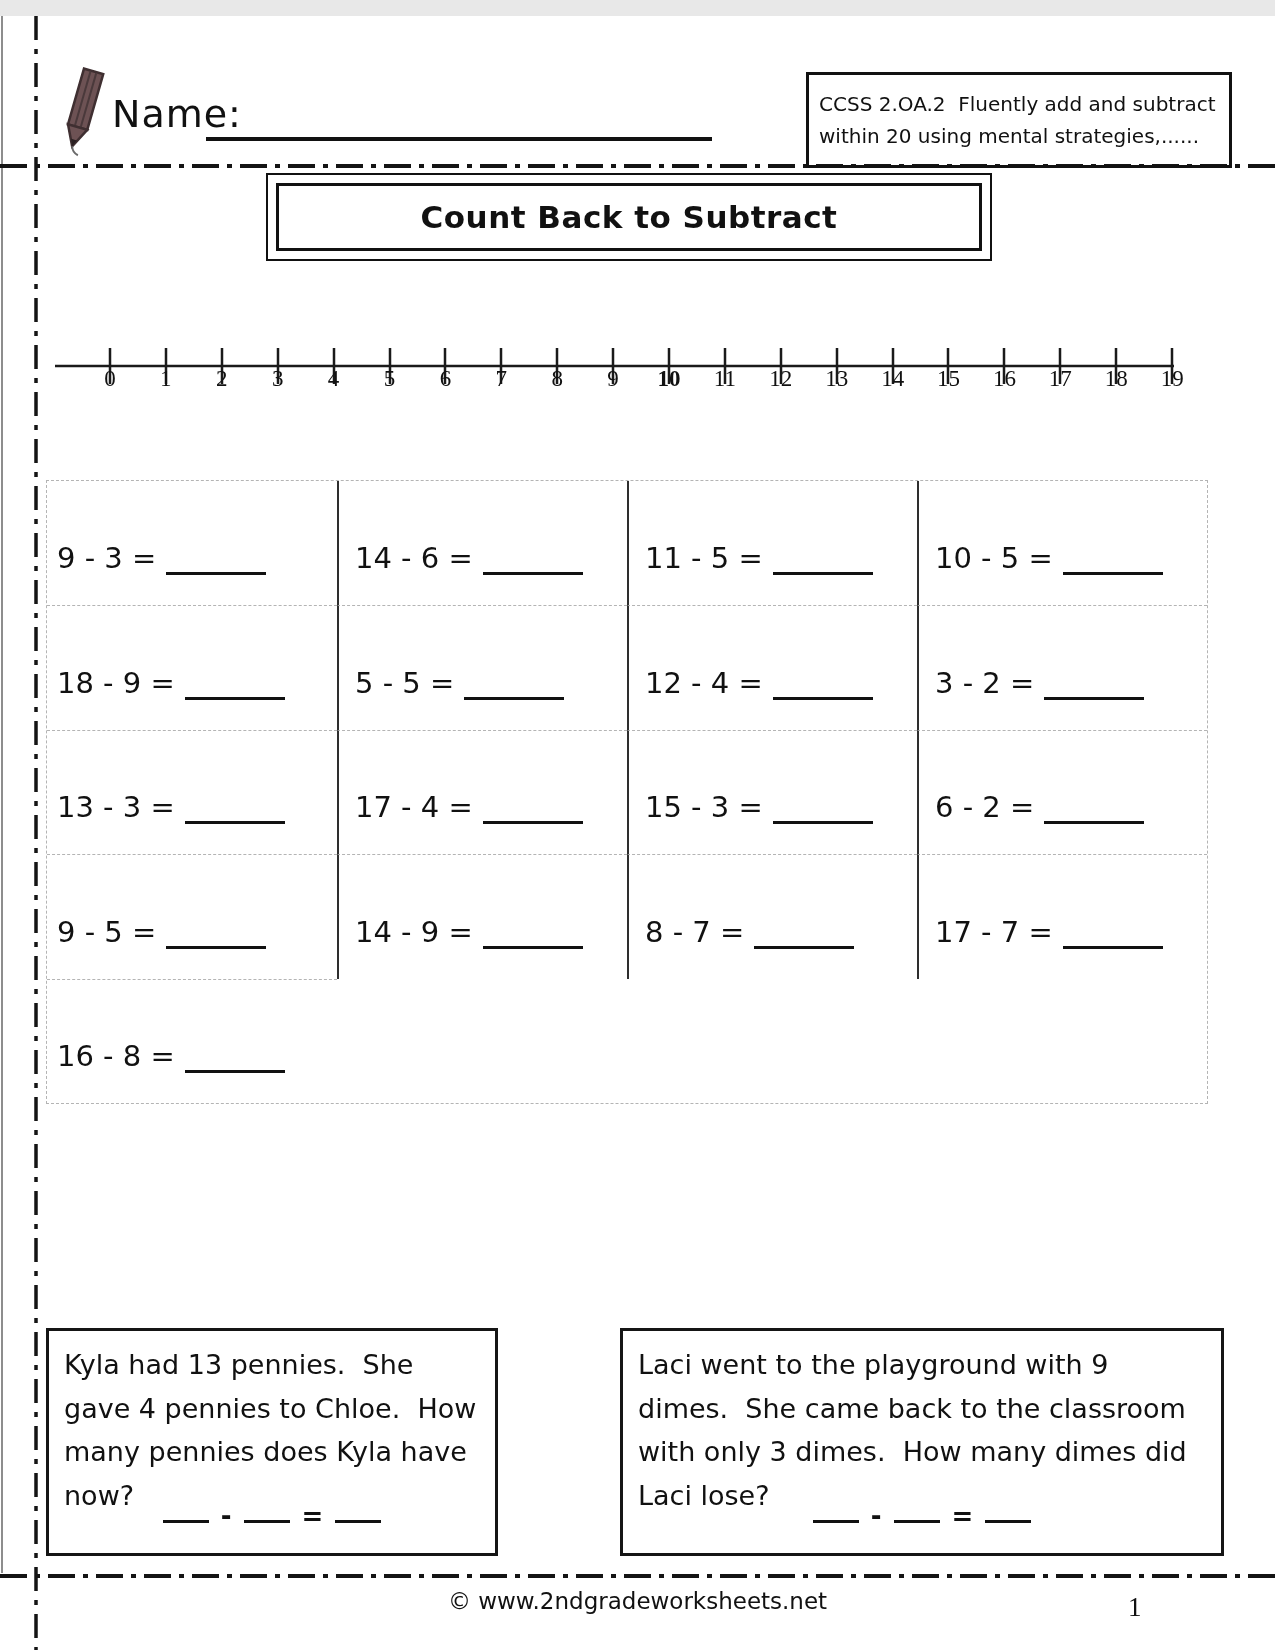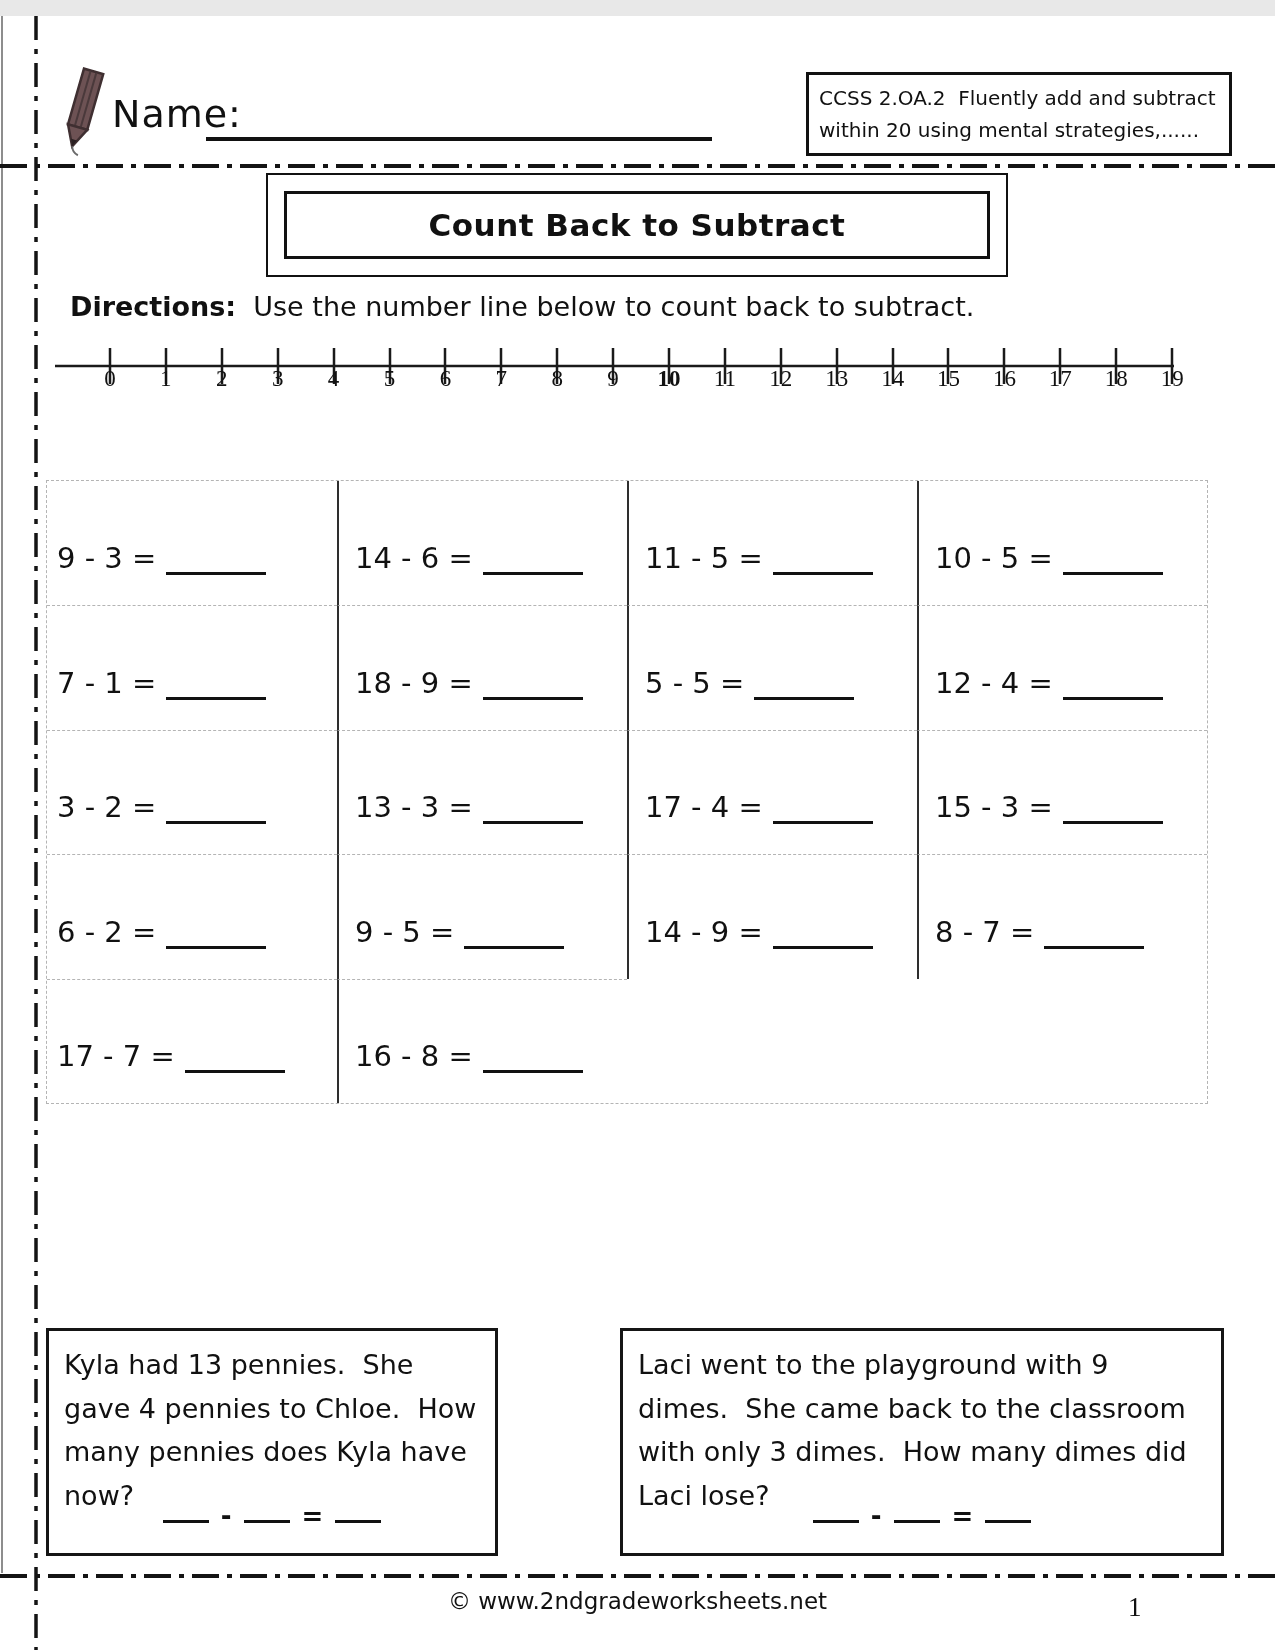--- a/index.html
+++ b/index.html
@@ -10,25 +10,25 @@
   }
   svg{display:block;}
   .border-art{position:absolute;left:0;top:0;pointer-events:none;}
 
   
   .pencil{position:absolute;left:56px;top:48px;}
   .name-label{position:absolute;left:112px;top:76px;font-size:38px;letter-spacing:1px;}
   .name-line{position:absolute;left:206px;top:121px;width:506px;border-top:4px solid #111;}
   .ccss-box{
     position:absolute;left:806px;top:56px;width:400px;
-    border:3px solid #111;padding:7px 10px;font-size:20px;line-height:1.6;white-space:pre-wrap;
-  }
-
-  
-  .title-outer{position:absolute;left:266px;top:157px;width:706px;border:2px solid #111;padding:16px;}
+    border:3px solid #111;padding:13px 10px;font-size:20px;line-height:1.6;white-space:pre-wrap;
+  }
+
+  
+  .title-outer{position:absolute;left:266px;top:157px;width:706px;border:2px solid #111;padding:8px;}
   .title-inner{border:3px solid #111;text-align:center;padding:13px 0;}
   .title-text{font-size:31px;font-weight:bold;letter-spacing:.5px;}
 
   
   .directions{position:absolute;left:70px;top:248px;font-size:27px;white-space:pre-wrap;}
   .directions .dlabel{font-weight:bold;}
 
   
   .numberline{position:absolute;left:40px;top:312px;width:1160px;}
   .nl-labels{display:flex;width:1118px;margin-left:42px;margin-top:-22px;}
@@ -102,21 +102,20 @@
 
   <div class="ccss-box" data-bind="header.ccss_note">CCSS 2.OA.2  Fluently add and subtract
 within 20 using mental strategies,......</div>
 
   <div class="title-outer">
     <div class="title-inner">
       <span class="title-text" data-bind="title">Count Back to Subtract</span>
     </div>
   </div>
 
-  <p class="directions"><span class="dlabel" data-bind="directions.label">Directions:</span><span data-bind="directions.text">  Use the number line below to count back to subtract.</span></p>
 
   <div class="numberline">
     <svg width="1160" height="60">
       <line x1="15" y1="38" x2="1134" y2="38" stroke="#1a1a1a" stroke-width="2.5"></line>
       <path stroke="#1a1a1a" stroke-width="2.5" fill="none" d="M70 20V56 M126 20V56 M182 20V56 M238 20V56 M294 20V56 M350 20V56 M405 20V56 M461 20V56 M517 20V56 M573 20V56 M629 20V56 M685 20V56 M741 20V56 M797 20V56 M853 20V56 M908 20V56 M964 20V56 M1020 20V56 M1076 20V56 M1132 20V56"></path>
     </svg>
     <div class="nl-labels">
       <span data-bind="number_line.labels.0">0</span>
       <span data-bind="number_line.labels.1">1</span>
       <span data-bind="number_line.labels.2">2</span>
@@ -151,24 +150,20 @@
       </div>
     <div class="cell">
         <span class="eq" data-bind="problems.rows.0.2">11 - 5 =</span>
         <span class="blank"></span>
       </div>
     <div class="cell">
         <span class="eq" data-bind="problems.rows.0.3">10 - 5 =</span>
         <span class="blank"></span>
       </div>
     <div class="cell">
-        <span class="eq" data-bind="problems.rows.1.0">7 - 1 =</span>
-        <span class="blank"></span>
-      </div>
-    <div class="cell">
         <span class="eq" data-bind="problems.rows.1.1">18 - 9 =</span>
         <span class="blank"></span>
       </div>
     <div class="cell">
         <span class="eq" data-bind="problems.rows.1.2">5 - 5 =</span>
         <span class="blank"></span>
       </div>
     <div class="cell">
         <span class="eq" data-bind="problems.rows.1.3">12 - 4 =</span>
         <span class="blank"></span>

